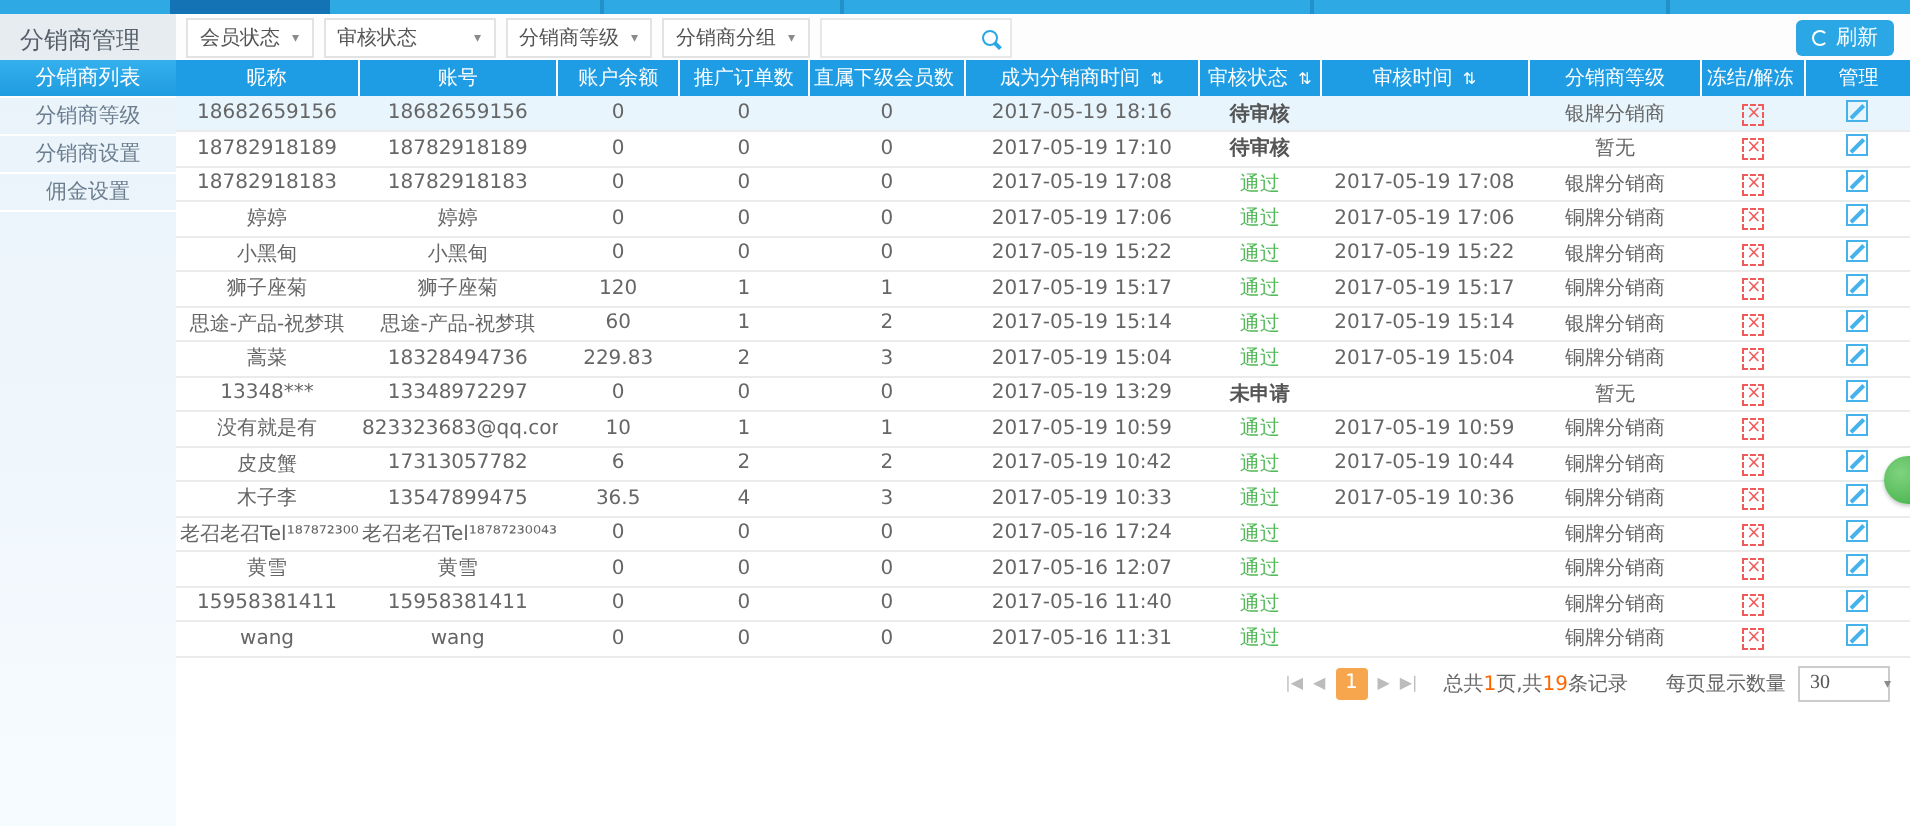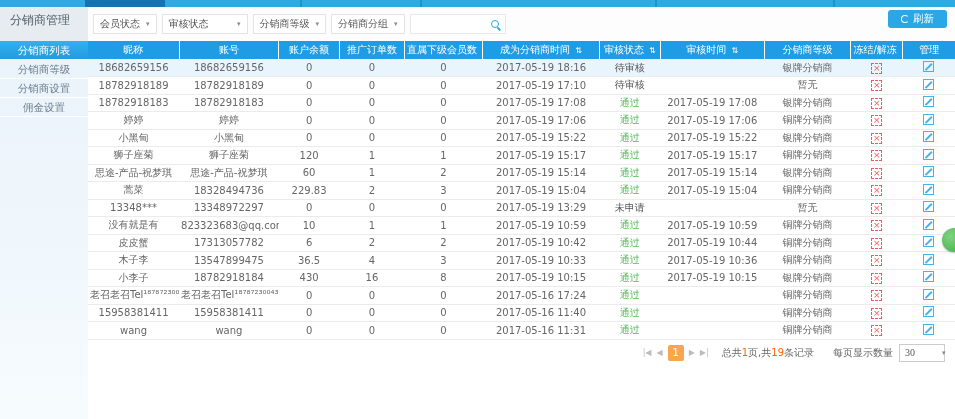--- a/index.html
+++ b/index.html
@@ -6,40 +6,40 @@
   html,body { width:955px; height:419px; overflow:hidden;
     font-family:"DejaVu Sans","Liberation Sans",sans-serif; background:#fff; }
   .app { position:relative; width:955px; height:419px; background:#fff; }
 
   
   .top-strip { position:relative; height:7px; background:#2fa9e4; }
   .top-strip .seg { position:absolute; top:0; height:7px; background:#1373b4; }
   .top-strip .sep { position:absolute; top:0; height:7px; width:2px; background:#2391c9; }
 
   
-  .header-band { display:flex; height:34px; }
+  .header-band { display:flex; height:23px; }
   .side-title { width:88px; background:#e7ecf0; color:#55606b; font-size:12px;
     line-height:27px; padding-left:10px; flex:none; }
   .main-top { flex:1; display:flex; align-items:center; padding:0 8px 0 5px;
     background:#fdfdfd; gap:5px; }
   .filter-select { height:20px; background:#fff; border:1px solid #e3e3e3;
     display:flex; align-items:center; gap:6px; padding:0 6px; font-size:10px;
     color:#555; cursor:pointer; }
   .filter-select:nth-of-type(2) { min-width:86px; justify-content:space-between; }
   .caret { font-size:7px; color:#8a8a8a; }
   .search-box { height:20px; width:96px; background:#fff; border:1px solid #e8e8e8;
     display:flex; align-items:center; padding:0 4px; }
   .search-box input { border:0; outline:none; flex:1; width:60px; font-size:10px; color:#555; }
   .lens { width:8px; height:8px; border:1.5px solid #2aa7e6; border-radius:50%;
     position:relative; flex:none; margin-right:2px; }
   .lens::after { content:""; position:absolute; width:4px; height:1.5px;
     background:#2aa7e6; transform:rotate(45deg); right:-3px; bottom:-2px; }
   .spacer { flex:1; }
   .refresh-btn { background:#2ba7e5; color:#fff; border:none; border-radius:3px;
-    height:18px; padding:0 13px; font-size:10.5px; display:flex; align-items:center;
+    height:18px; padding:0 8px; font-size:10.5px; display:flex; align-items:center;
     gap:4px; cursor:pointer; align-self:flex-start; margin-top:3px; }
   .refresh-glyph { width:8px; height:8px; border:1.5px solid #fff;
     border-radius:50%; border-right-color:transparent; display:inline-block; }
 
   
   .body-row { display:flex; height:383px; }
   .sidebar { width:88px; flex:none; background:linear-gradient(#e9f3fa,#f6fbfe);
     padding-top:0; }
   .side-item { height:19px; line-height:19px; text-align:center; font-size:10.5px;
     color:#6b7d8f; border-bottom:1px solid #fff; cursor:pointer; }
@@ -51,21 +51,21 @@
   th { background:#1e9de4; color:#fff; font-weight:normal; font-size:10px;
     height:18px; padding:0 2px; border-left:1px solid rgba(255,255,255,.25);
     white-space:nowrap; overflow:hidden; cursor:pointer; }
   th:first-child { border-left:none; }
   .sort-icon { font-size:8px; margin-left:2px; }
   td { height:17.5px; text-align:center; font-size:10px; color:#666;
     border-bottom:1px solid #ebebeb; padding:0 2px; white-space:nowrap;
     overflow:hidden; }
   tr.hl td { background:#e8f5fd; }
   td.status.pass { color:#52b858; }
-  td.status.pending { color:#555; }
+  td.status.pending { color:#555;font-weight:bold; }
   .freeze-icon { display:inline-flex; width:11px; height:11px;
     border:1px dashed #f25a5a; color:#f25a5a; font-size:9px; line-height:9px;
     align-items:center; justify-content:center; cursor:pointer; }
   .edit-icon { display:inline-block; width:11px; height:11px;
     border:1px solid #45b2ec; position:relative; cursor:pointer; }
   .edit-icon::after { content:""; position:absolute; width:9px; height:1.5px;
     background:#45b2ec; transform:rotate(-45deg); top:4px; left:0; }
 
   
   .pagination { height:26px; display:flex; align-items:center;
@@ -445,56 +445,56 @@
               <td>2017-05-19 10:36</td>
               <td>铜牌分销商</td>
               <td>
                 <span class="freeze-icon">×</span>
               </td>
               <td>
                 <span class="edit-icon"></span>
               </td>
             </tr>
 
-            <tr>
-              <td>小李子</td>
-              <td>18782918184</td>
-              <td>430</td>
-              <td>16</td>
-              <td>8</td>
-              <td>2017-05-19 10:15</td>
-              <td class="status pass">通过</td>
-              <td>2017-05-19 10:15</td>
-              <td>银牌分销商</td>
-              <td>
-                <span class="freeze-icon">×</span>
-              </td>
-              <td>
-                <span class="edit-icon"></span>
-              </td>
-            </tr>
 
             <tr>
               <td>老召老召Tel¹⁸⁷⁸⁷²³⁰⁰⁴³</td>
               <td>老召老召Tel¹⁸⁷⁸⁷²³⁰⁰⁴³</td>
               <td>0</td>
               <td>0</td>
               <td>0</td>
               <td>2017-05-16 17:24</td>
               <td class="status pass">通过</td>
               <td></td>
               <td>铜牌分销商</td>
               <td>
                 <span class="freeze-icon">×</span>
               </td>
               <td>
                 <span class="edit-icon"></span>
               </td>
             </tr>
 
+            <tr>
+              <td>黄雪</td>
+              <td>黄雪</td>
+              <td>0</td>
+              <td>0</td>
+              <td>0</td>
+              <td>2017-05-16 12:07</td>
+              <td class="status pass">通过</td>
+              <td></td>
+              <td>铜牌分销商</td>
+              <td>
+                <span class="freeze-icon">×</span>
+              </td>
+              <td>
+                <span class="edit-icon"></span>
+              </td>
+            </tr>
 
             <tr>
               <td>15958381411</td>
               <td>15958381411</td>
               <td>0</td>
               <td>0</td>
               <td>0</td>
               <td>2017-05-16 11:40</td>
               <td class="status pass">通过</td>
               <td></td>

